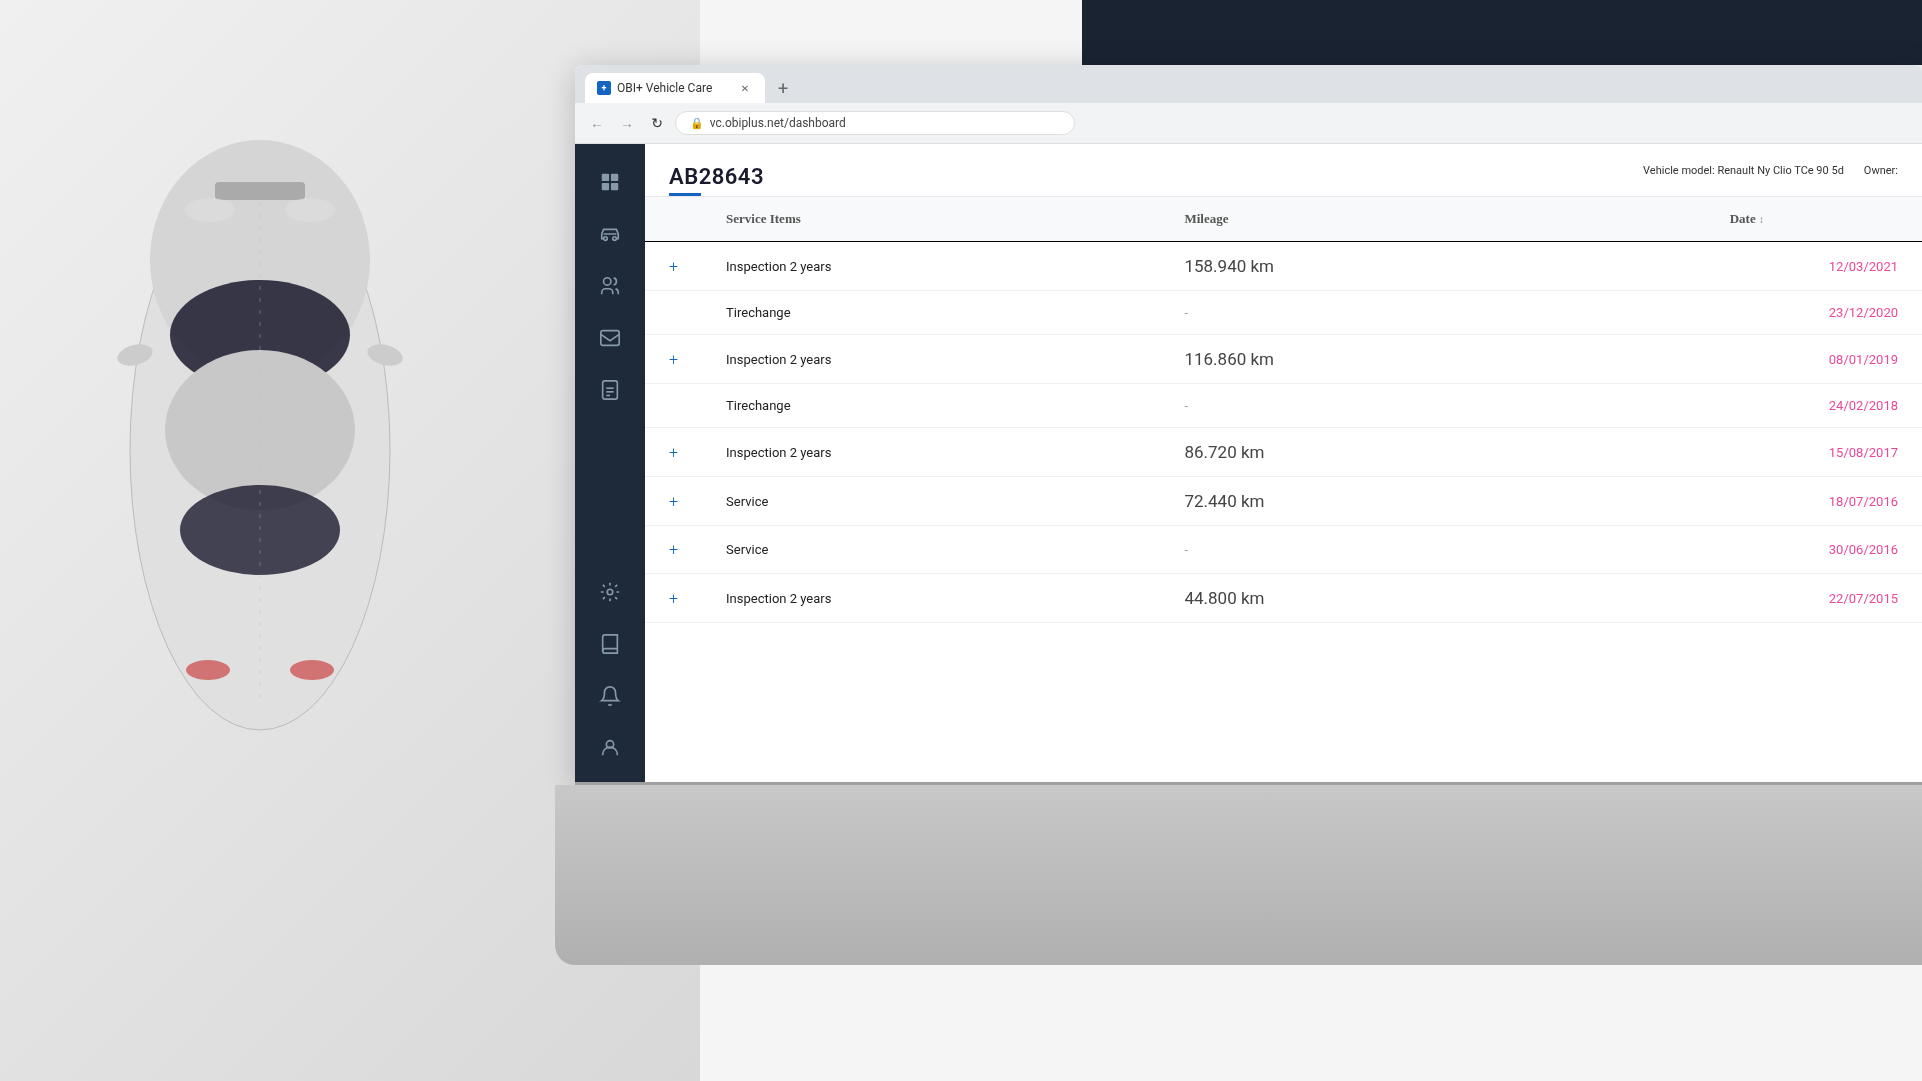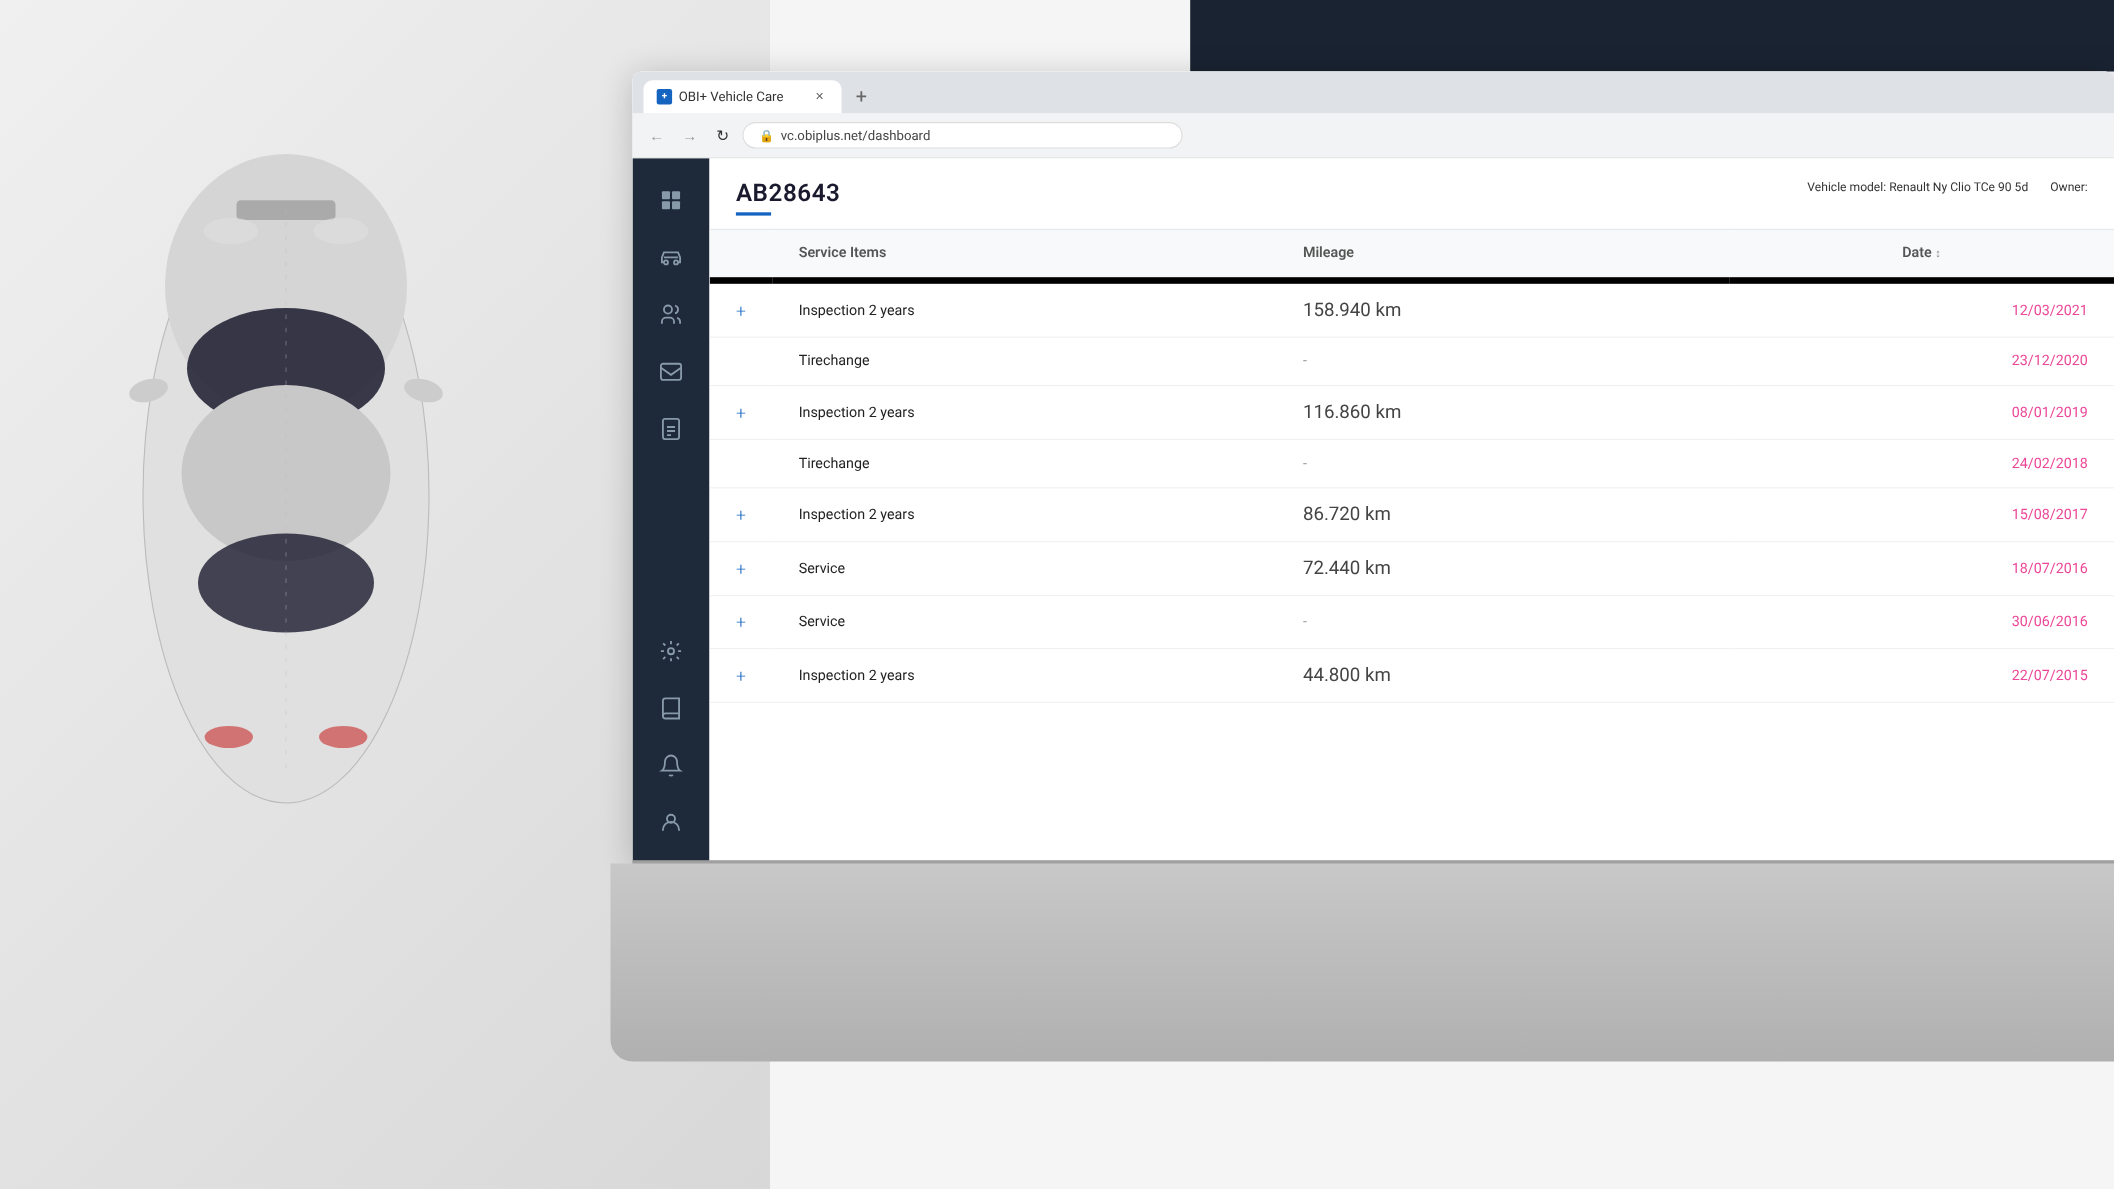--- a/index.html
+++ b/index.html
@@ -217,21 +217,20 @@
 
     
     .page-header {
       padding: 20px 24px 0 24px;
       border-bottom: 1px solid #e5e7eb;
     }
     .vehicle-info-bar {
       display: flex;
       justify-content: space-between;
       align-items: flex-start;
-      margin-bottom: 12px;
     }
     .vehicle-id {
       font-size: 22px;
       font-weight: 600;
       color: #1a1a2e;
       letter-spacing: 0.5px;
     }
     .vehicle-id-underline {
       width: 32px;
       height: 3px;
@@ -275,21 +274,22 @@
     }
     thead tr {
       background: #f8f9fa;
     }
     th {
       padding: 14px 24px;
       text-align: left;
       font-size: 13px;
       font-weight: 600;
       color: #555;
-      border-bottom: 6px solid #000000;
+      border-bottom: 1px solid #000000;
+      font-family: Liberation Serif, serif;
     }
     td {
       padding: 14px 24px;
       font-size: 13px;
       color: #333;
       border-bottom: 1px solid #f0f0f0;
     }
     .expand-btn {
       color: #1565c0;
       font-size: 16px;

